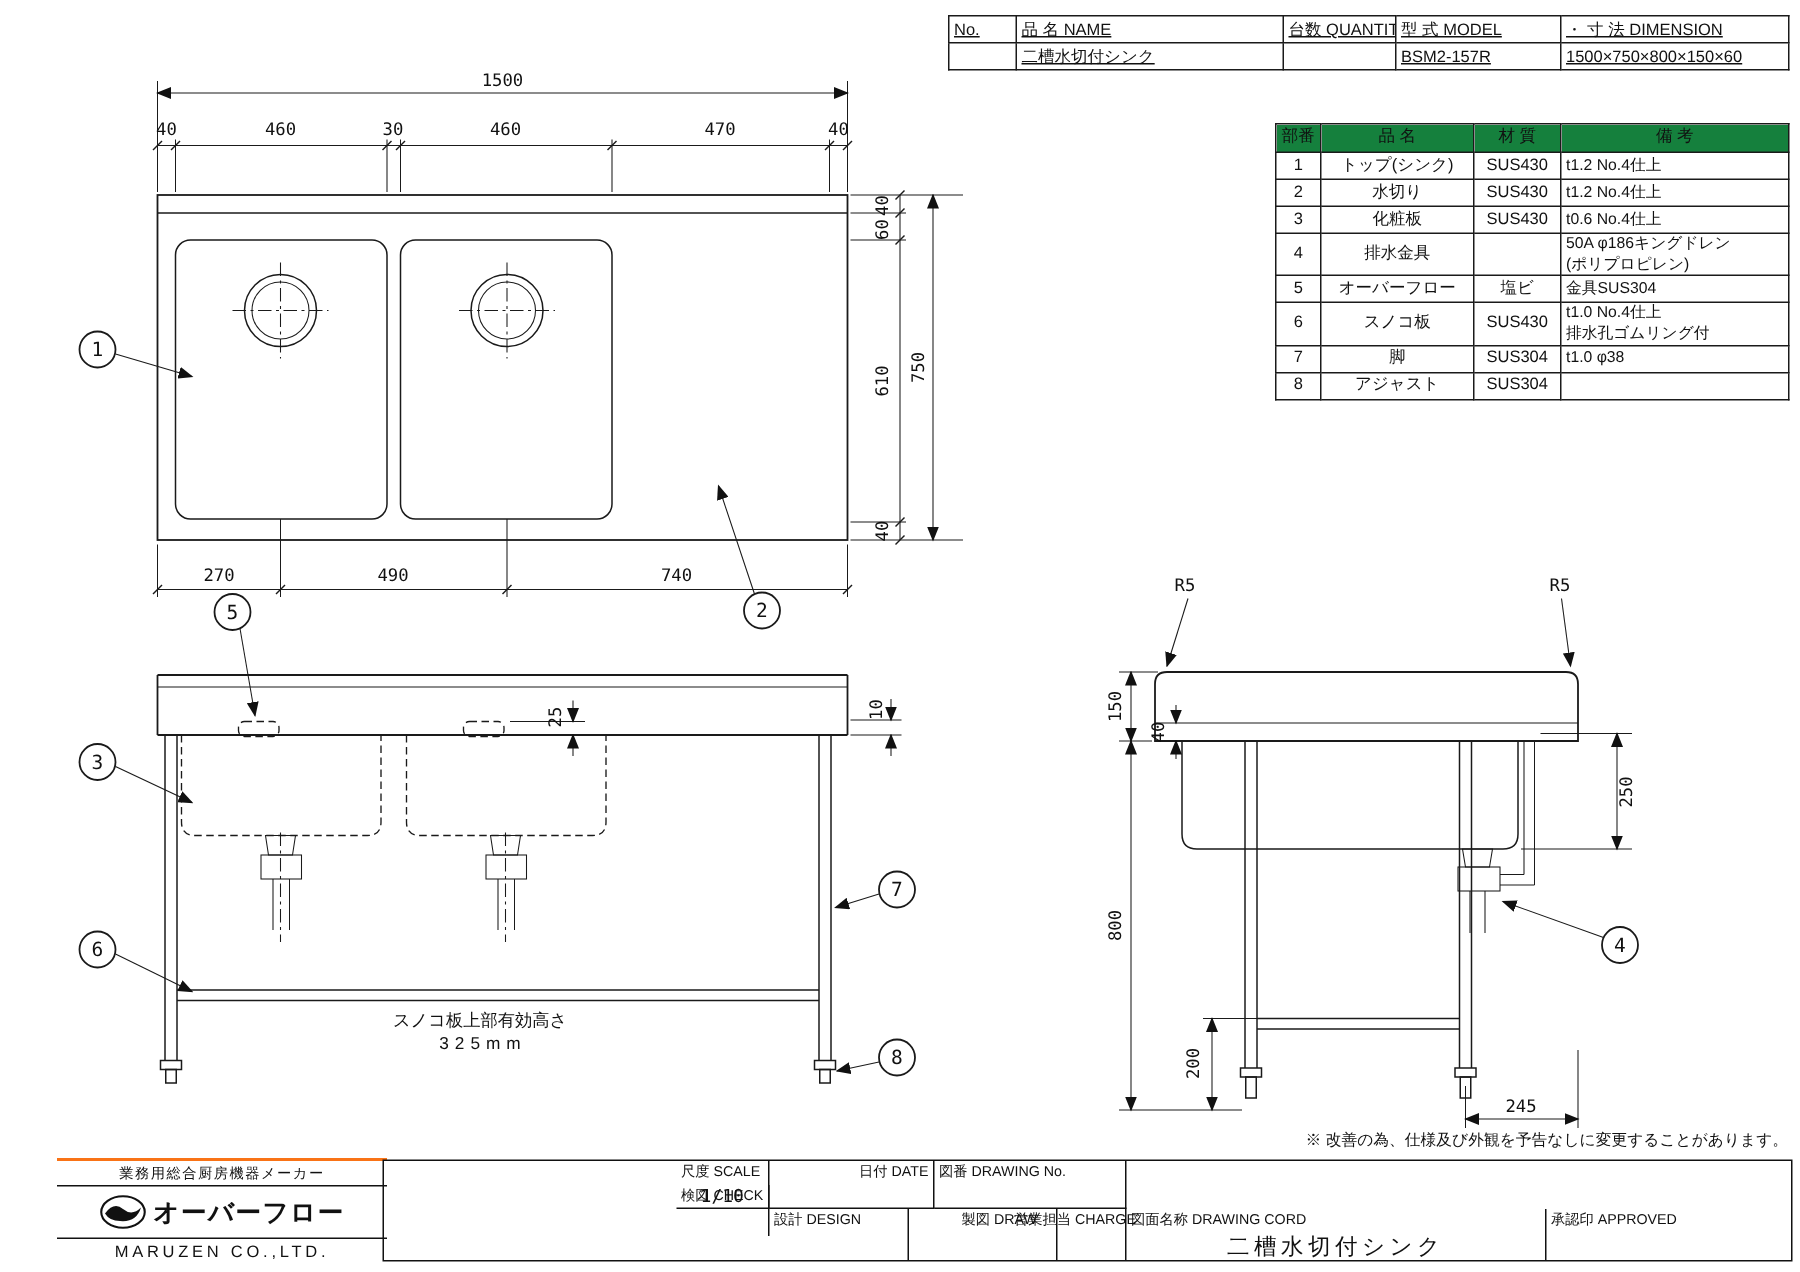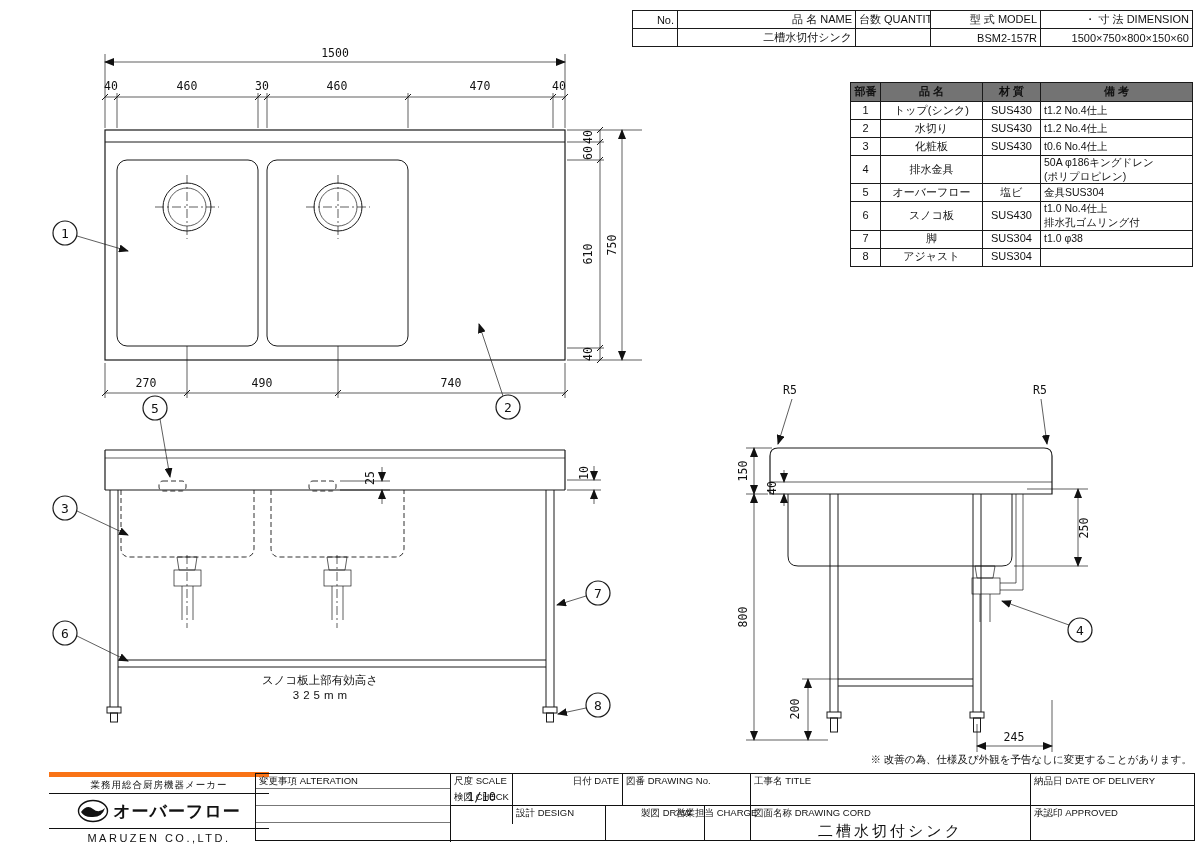--- a/index.html
+++ b/index.html
@@ -4,42 +4,42 @@
 <style>
   html,body{margin:0;padding:0;}
   body{
     width:1200px;height:848px;position:relative;background:#fff;
     font-family:"Liberation Sans",sans-serif;color:#111;overflow:hidden;
   }
   
   table{border-collapse:collapse;table-layout:fixed;}
   th,td{border:1px solid #1a1a1a;font-weight:normal;overflow:hidden;}
   .hdr-table{position:absolute;left:632px;top:10px;width:560px;font-size:11px;}
-  .hdr-table th,.hdr-table td{height:17px;text-align:right;padding:0 3px;white-space:nowrap;}
+  .hdr-table th,.hdr-table td{height:17px;text-align:left;padding:0 3px;white-space:nowrap;text-decoration:underline;}
   .parts-table{position:absolute;left:850px;top:82px;width:342px;font-size:11px;line-height:1.25;}
-  .parts-table th{height:16px;background:#737373;font-weight:bold;}
+  .parts-table th{height:16px;background:#15803d;}
   .parts-table td{height:17px;padding:0 3px;text-align:center;white-space:nowrap;}
   .parts-table td.note{font-size:10.5px;text-align:left;white-space:pre-line;line-height:1.3;}
   .parts-table td.nm{text-align:center;}
   
   svg.drawing{position:absolute;left:0;top:0;}
   .ln{stroke:#1a1a1a;stroke-width:1.2;fill:none;}
   .md{stroke:#1a1a1a;stroke-width:1;fill:none;}
   .tn{stroke:#1a1a1a;stroke-width:0.7;fill:none;}
   .dash{stroke:#1a1a1a;stroke-width:0.9;fill:none;stroke-dasharray:5 3;}
   .cl{stroke:#1a1a1a;stroke-width:0.7;fill:none;stroke-dasharray:9 3 2 3;}
   .tick{stroke:#1a1a1a;stroke-width:1;}
   .dim{font-family:"DejaVu Sans Mono",monospace;font-size:11.5px;fill:#111;text-anchor:middle;}
   .co{font-family:"DejaVu Sans Mono",monospace;font-size:13px;fill:#111;text-anchor:middle;}
   .jnote{font-family:"Liberation Sans",sans-serif;font-size:11.5px;fill:#111;text-anchor:middle;}
   .sp{letter-spacing:4px;}
   .cobubble{fill:#fff;stroke:#1a1a1a;stroke-width:1.2;}
   
   .disclaimer{position:absolute;right:8px;top:753px;font-size:10.5px;white-space:nowrap;margin-left:24px;}
-  .company{position:absolute;left:49px;top:772px;width:220px;height:70px;border-top:5px solid #f97316;}
+  .company{position:absolute;left:38px;top:772px;width:220px;height:70px;border-top:2px solid #f97316;}
   .company .tagline{font-size:9.5px;text-align:center;letter-spacing:1px;padding-top:2px;border-bottom:1px solid #111;padding-bottom:1px;}
   .company .row{display:flex;align-items:center;justify-content:center;gap:4px;height:34px;border-bottom:1.5px solid #111;}
   .company .nm{font-size:17px;font-weight:bold;letter-spacing:1px;}
   .company .en{font-size:11px;text-align:center;letter-spacing:2.5px;padding-top:3px;}
   .tblock{position:absolute;left:255px;top:773px;width:940px;height:68px;border:1.5px solid #111;box-sizing:border-box;}
   .cell{position:absolute;box-sizing:border-box;}
   .cell .lbl{font-size:9.5px;padding:1px 3px;white-space:nowrap;}
   .bR{border-right:1px solid #111;}
   .bB{border-bottom:1px solid #111;}
   .scale-val{font-size:12px;text-align:center;margin-top:1px;font-family:"DejaVu Sans Mono",monospace;}
@@ -433,43 +433,31 @@
       <ellipse cx="16" cy="12" rx="14.5" ry="10.5" fill="none" stroke="#111" stroke-width="1.4"></ellipse>
       <path d="M4,13 Q10,5 16,10 Q22,15 28,9 Q25,19 14,18 Q7,18 4,13 Z" fill="#111"></path>
     </svg>
     <span class="nm">オーバーフロー</span>
   </div>
   <div class="en">MARUZEN CO.,LTD.</div>
 </div>
 
 <div class="tblock">
 
-  <div class="cell bR" style="left:0;top:0;width:195px;height:68px;">
-    <div class="lbl">変更事項 ALTERATION</div>
-    <div class="alt-line" style="top:14px;"></div>
-    <div class="alt-line" style="top:31px;"></div>
-    <div class="alt-line" style="top:48px;"></div>
-  </div>
 
   <div class="cell bR bB" style="left:195px;top:0;width:62px;height:32px;">
     <div class="lbl">尺度 SCALE</div>
     <div class="scale-val">1/10</div>
   </div>
   <div class="cell bR bB" style="left:257px;top:0;width:110px;height:32px;text-align:right;">
     <div class="lbl">日付 DATE</div>
   </div>
   <div class="cell bR bB" style="left:367px;top:0;width:128px;height:32px;">
     <div class="lbl">図番 DRAWING No.</div>
   </div>
-  <div class="cell bR bB" style="left:495px;top:0;width:280px;height:32px;">
-    <div class="lbl">工事名 TITLE</div>
-  </div>
-  <div class="cell bB" style="left:775px;top:0;width:163px;height:32px;">
-    <div class="lbl">納品日 DATE OF DELIVERY</div>
-  </div>
 
   <div class="cell bR" style="left:195px;top:16px;width:62px;height:34px;">
     <div class="lbl">検図 CHECK</div>
   </div>
   <div class="cell bR" style="left:257px;top:32px;width:93px;height:34px;">
     <div class="lbl">設計 DESIGN</div>
   </div>
   <div class="cell bR" style="left:340px;top:32px;width:67px;height:34px;margin-left:42px;">
     <div class="lbl">製図 DRAW</div>
   </div>

